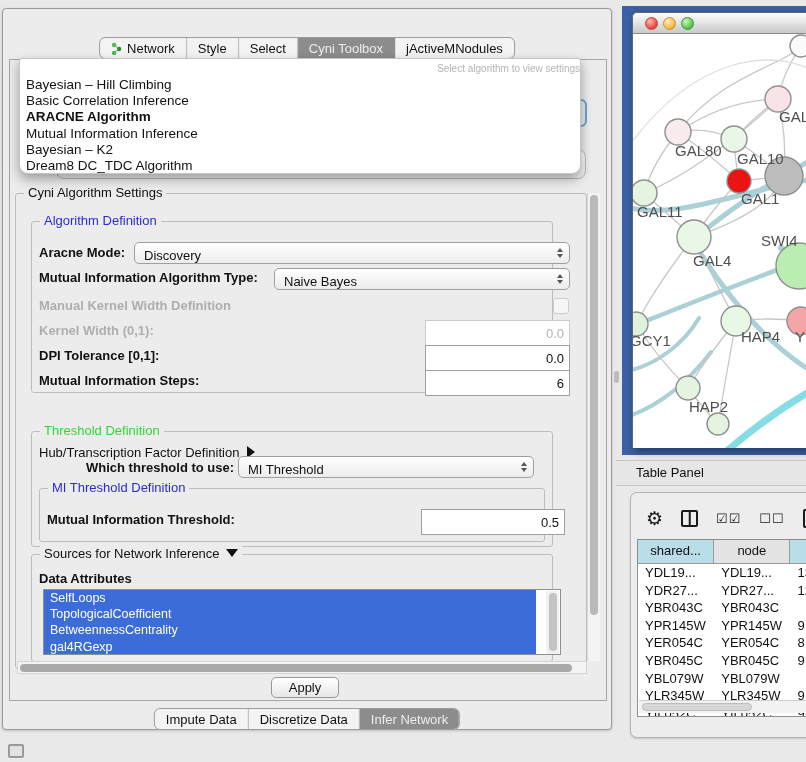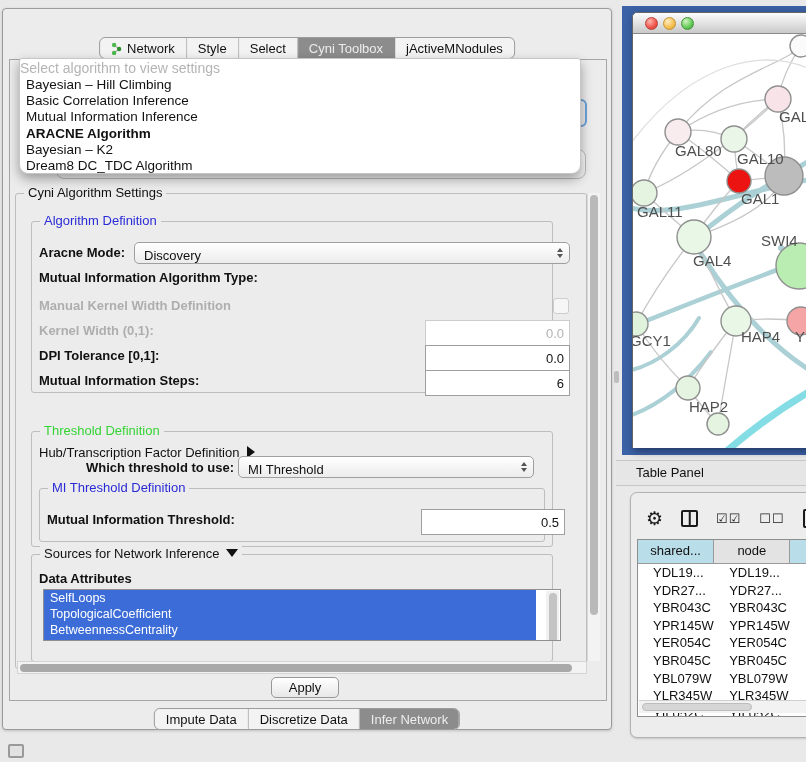--- a/index.html
+++ b/index.html
@@ -24,21 +24,21 @@
   .seg .tab:last-child{border-right:none;}
   .seg .tab.sel{background:#8c8c8c;color:#ededed;border-right-color:#8c8c8c;}
 
   .cp-body{position:absolute;left:6px;top:50px;width:598px;height:642px;border:1px solid #a6a6a6;
            background:#ececec;box-sizing:border-box;}
 
   
   .popup{position:absolute;left:16px;top:49px;width:562px;height:116px;background:#fff;
          border:1px solid #c6c6c6;border-radius:3px 3px 9px 9px;box-shadow:0 5px 12px rgba(0,0,0,.35);
          z-index:6;padding-top:1px;box-sizing:border-box;}
-  .popup .prompt{text-align:left;color:#b4b4b4;font-size:14px;height:17px;line-height:17px;}
+  .popup .prompt{text-align:right;color:#b4b4b4;font-size:10px;height:17px;line-height:17px;}
   .popup .item{padding:0 6px;height:16.2px;line-height:16.2px;font-size:13.5px;white-space:nowrap;}
   .popup .item.bold{font-weight:bold;}
 
   .ghost-combo{position:absolute;left:53px;top:140px;width:530px;height:30px;border:1px solid #b9b9b9;
                border-radius:8px;background:linear-gradient(#fcfcfc,#ededed);z-index:1;color:#bdbdbd;
                line-height:30px;padding-left:14px;box-sizing:border-box;white-space:nowrap;overflow:hidden;}
   .focus-frag{position:absolute;left:562px;top:90px;width:22px;height:28px;border:2px solid #6aa1dc;
               border-radius:6px;background:#e9e9e9;z-index:1;box-sizing:border-box;}
 
   
@@ -64,21 +64,21 @@
   .field{position:absolute;height:16px;background:#fff;border:1px solid #9f9f9f;box-sizing:border-box;
          display:flex;align-items:center;justify-content:flex-end;padding:12px 5px;font-size:13px;}
   .field.dis{border-color:#cccccc;color:#b3b3b3;}
   .chk{position:absolute;width:14px;height:14px;border:1px solid #cdcdcd;border-radius:3px;background:#f6f6f6;}
 
   .tri-right{display:inline-block;width:0;height:0;border-top:6px solid transparent;
              border-bottom:6px solid transparent;border-left:8px solid #111;margin-left:8px;vertical-align:-1px;}
   .tri-down-b{display:inline-block;width:0;height:0;border-left:6px solid transparent;
               border-right:6px solid transparent;border-top:8px solid #111;margin-left:6px;vertical-align:1px;}
 
-  .attr-list{position:absolute;left:40px;top:580px;width:518px;height:52px;background:#fff;
+  .attr-list{position:absolute;left:40px;top:580px;width:518px;height:66px;background:#fff;
              border:1px solid #8f8f8f;box-sizing:border-box;overflow:hidden;}
   .attr-item{height:16.2px;line-height:16.2px;background:#3c6cd7;color:#fff;padding-left:6px;
              font-size:12.5px;width:486px;}
   .list-scroll{position:absolute;right:1px;top:1px;width:13px;height:66px;background:#f1f1f1;}
   .list-thumb{position:absolute;left:2.5px;top:2px;width:8px;height:58px;background:#c4c4c4;border-radius:4px;}
 
   .vscroll{position:absolute;left:584px;top:184px;width:13px;height:468px;background:#f3f3f3;
            border-left:1px solid #d8d8d8;box-sizing:border-box;}
   .vthumb{position:absolute;left:2px;top:2px;width:8px;height:420px;background:#b9b9b9;border-radius:4px;}
   .hscroll{position:absolute;left:14px;top:652px;width:570px;height:13px;background:#f3f3f3;
@@ -114,21 +114,21 @@
   .pair{font-size:13px;letter-spacing:1px;color:#1a1a1a;}
   .doc-ic{width:15px;height:19px;border:2.5px solid #1a1a1a;border-radius:2px 6px 2px 2px;box-sizing:border-box;}
 
   .tp-table{position:absolute;left:6px;top:46px;width:200px;height:178px;background:#fff;
             border:1px solid #8e8e8e;box-sizing:border-box;overflow:hidden;}
   .tp-head{display:flex;height:23px;border-bottom:1px solid #9a9a9a;}
   .tp-head .hc{box-sizing:border-box;border-right:1px solid #9a9a9a;background:#e3e3e3;
                text-align:center;line-height:22px;font-size:13px;overflow:hidden;white-space:nowrap;}
   .tp-head .hc.sel{background:#b9dde9;}
   .tp-row{display:flex;height:17.6px;line-height:17.6px;font-size:13px;white-space:nowrap;}
-  .tp-row .c{box-sizing:border-box;padding-left:15px;overflow:hidden;}
+  .tp-row .c{box-sizing:border-box;padding-left:7px;overflow:hidden;}
   .tp-hscroll{position:absolute;left:1px;top:160px;width:196px;height:13px;background:#f2f2f2;
               border-top:1px solid #cfcfcf;box-sizing:border-box;}
   .tp-hthumb{position:absolute;left:3px;top:2px;width:110px;height:8px;background:#d6d6d6;border:1px solid #bdbdbd;border-radius:4px;box-sizing:border-box;}
 
   .mini-ic{position:absolute;left:8px;top:744px;width:16px;height:14px;border:2px solid #9a9a9a;
            background:#e2e2e2;border-radius:2px;box-sizing:border-box;}
   .split-grip{position:absolute;left:614px;top:371px;width:5px;height:12px;background:#bdbdbd;border-radius:2px;}
   svg text{font-family:"Liberation Sans",sans-serif;}
 </style>
 </head>
@@ -168,22 +168,22 @@
     <div class="ghost-combo">
       <span>gal-filtered.sif default node</span>
     </div>
     <div class="focus-frag"></div>
 
     <div class="popup">
       <div class="prompt">Select algorithm to view settings</div>
       <div>
           <div class="item">Bayesian – Hill Climbing</div>
           <div class="item">Basic Correlation Inference</div>
+          <div class="item bold">ARACNE Algorithm</div>
           <div class="item">Mutual Information Inference</div>
-          <div class="item bold">ARACNE Algorithm</div>
           <div class="item">Bayesian – K2</div>
           <div class="item">Dream8 DC_TDC Algorithm</div>
         </div>
     </div>
 
     <div class="group" style="left:12px;top:184px;width:572px;height:476px;">
       <span class="gtitle">Cyni Algorithm Settings</span>
     </div>
 
     <div class="group" style="left:28px;top:212px;width:522px;height:172px;">
@@ -191,20 +191,27 @@
     </div>
     <span class="lbl" style="left:36px;top:236px;">Aracne Mode:</span>
     <div class="combo" style="left:131px;top:233px;width:436px;">
       <span>Discovery</span>
       <span class="stepper">
           <span class="tri-up"></span>
           <span class="tri-dn"></span>
         </span>
     </div>
     <span class="lbl" style="left:36px;top:261px;">Mutual Information Algorithm Type:</span>
+    <div class="combo" style="left:271px;top:259px;width:296px;">
+      <span>Naive Bayes</span>
+      <span class="stepper">
+          <span class="tri-up"></span>
+          <span class="tri-dn"></span>
+        </span>
+    </div>
     <span class="lbl dis" style="left:36px;top:289px;">Manual Kernel Width Definition</span>
     <span class="chk" style="left:550px;top:289px;"></span>
     <span class="lbl dis" style="left:36px;top:314px;">Kernel Width (0,1):</span>
     <div class="field dis" style="left:422px;top:311px;width:145px;">
       <span>0.0</span>
     </div>
     <span class="lbl" style="left:36px;top:339px;">DPI Tolerance [0,1]:</span>
     <div class="field" style="left:422px;top:336px;width:145px;">
       <span>0.0</span>
     </div>

